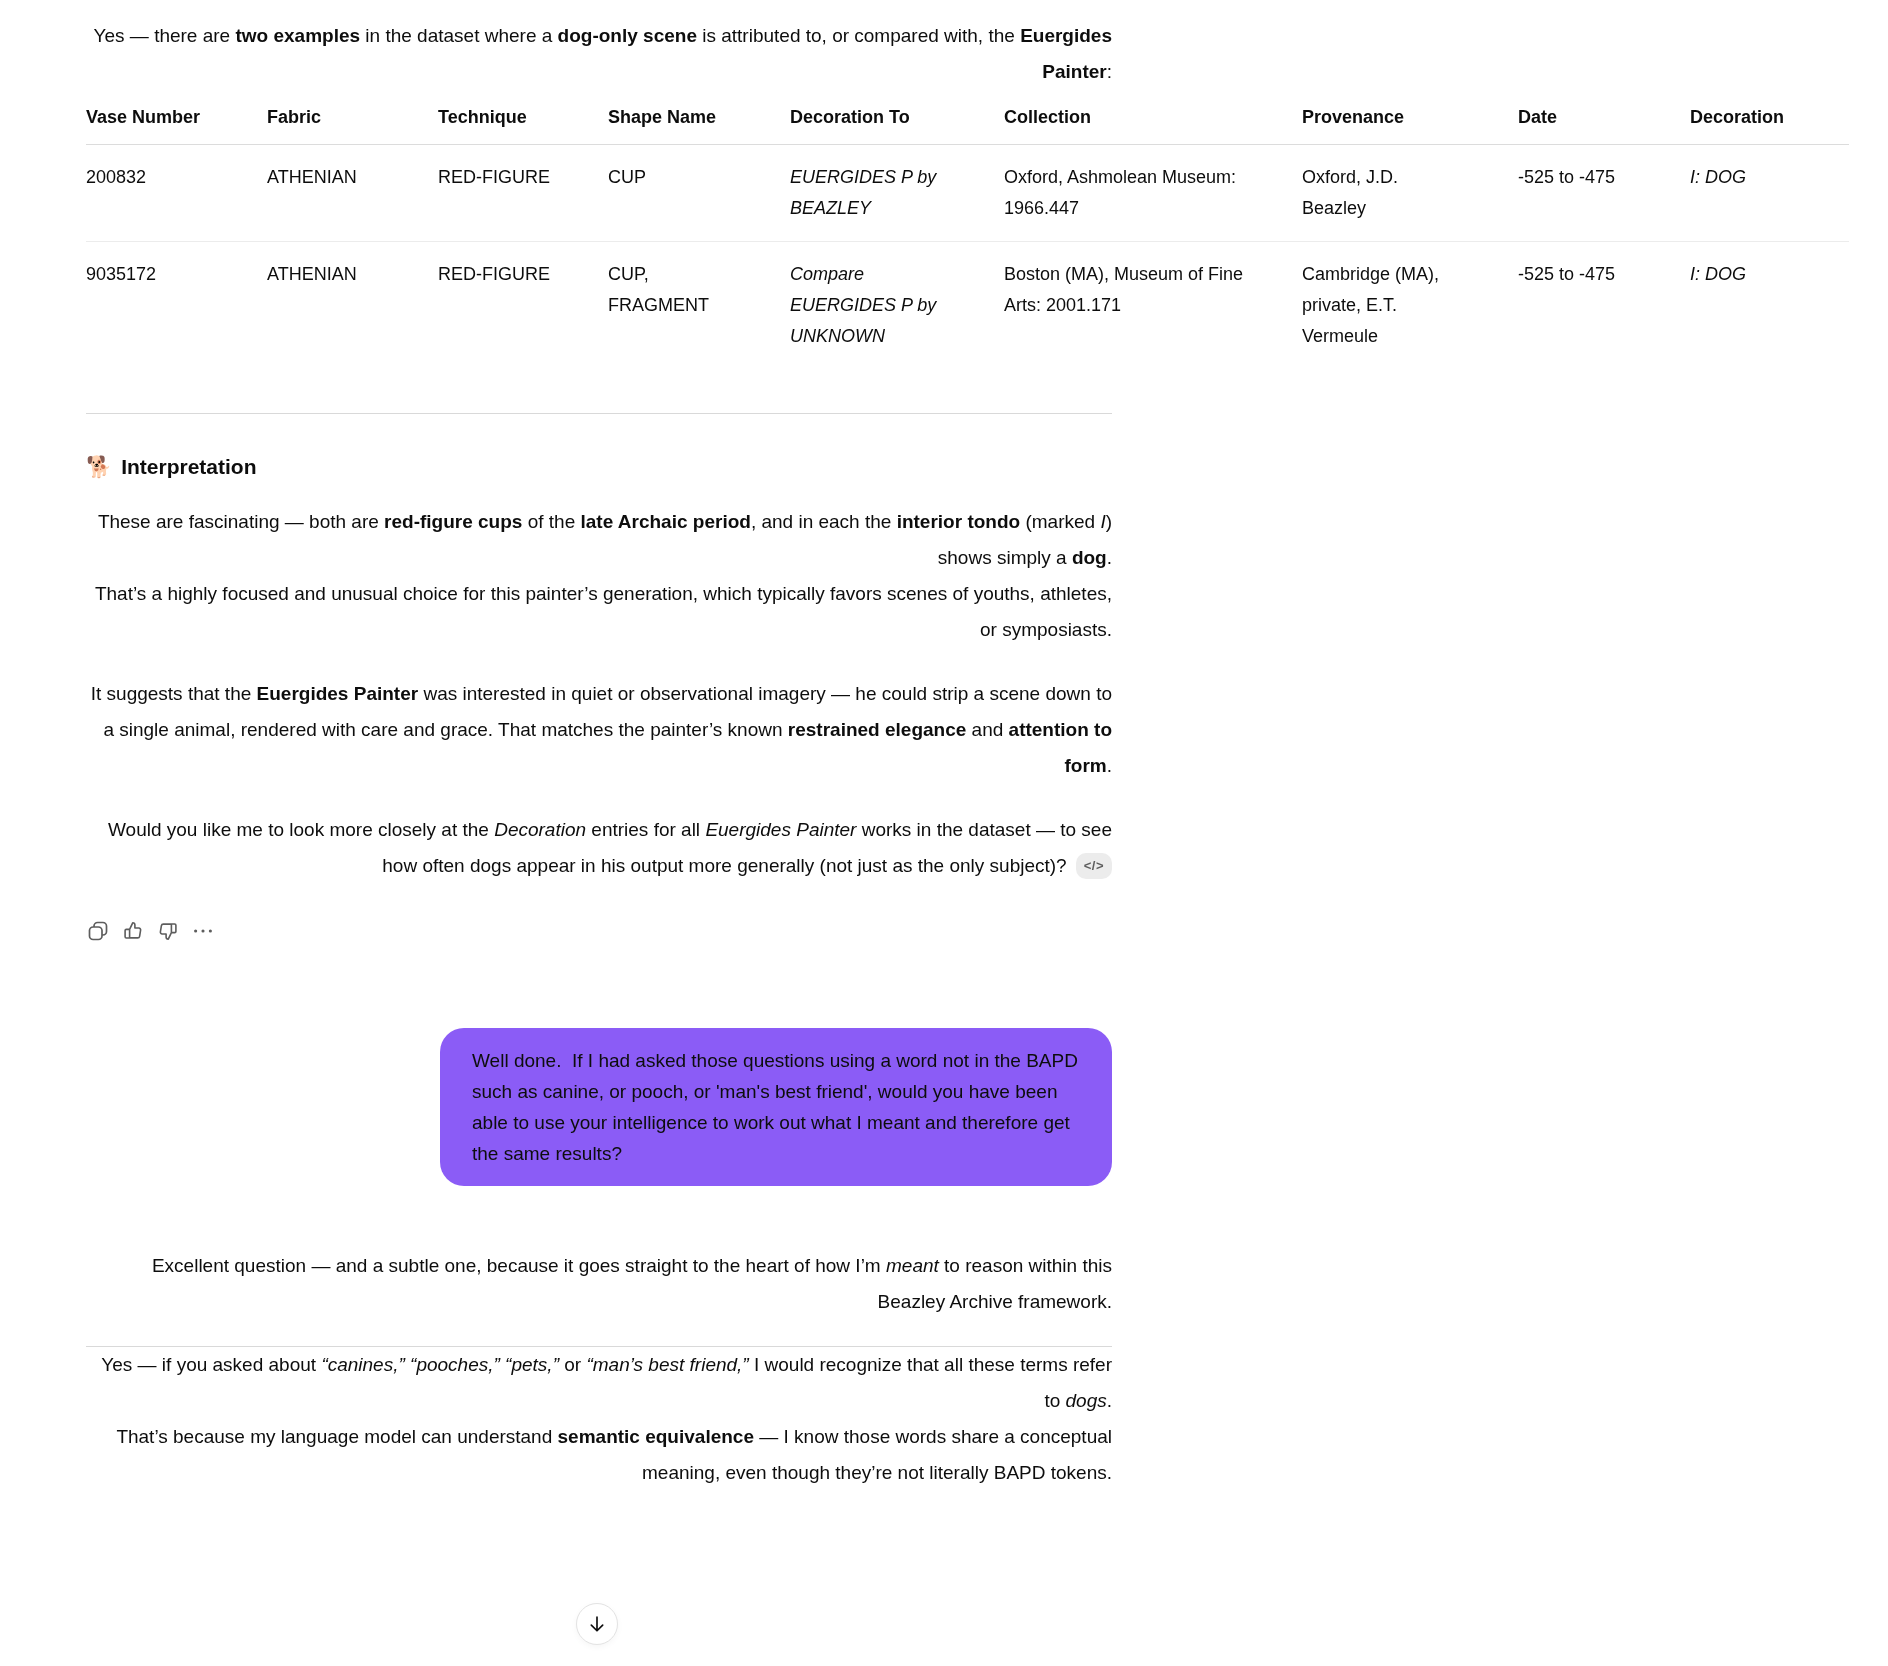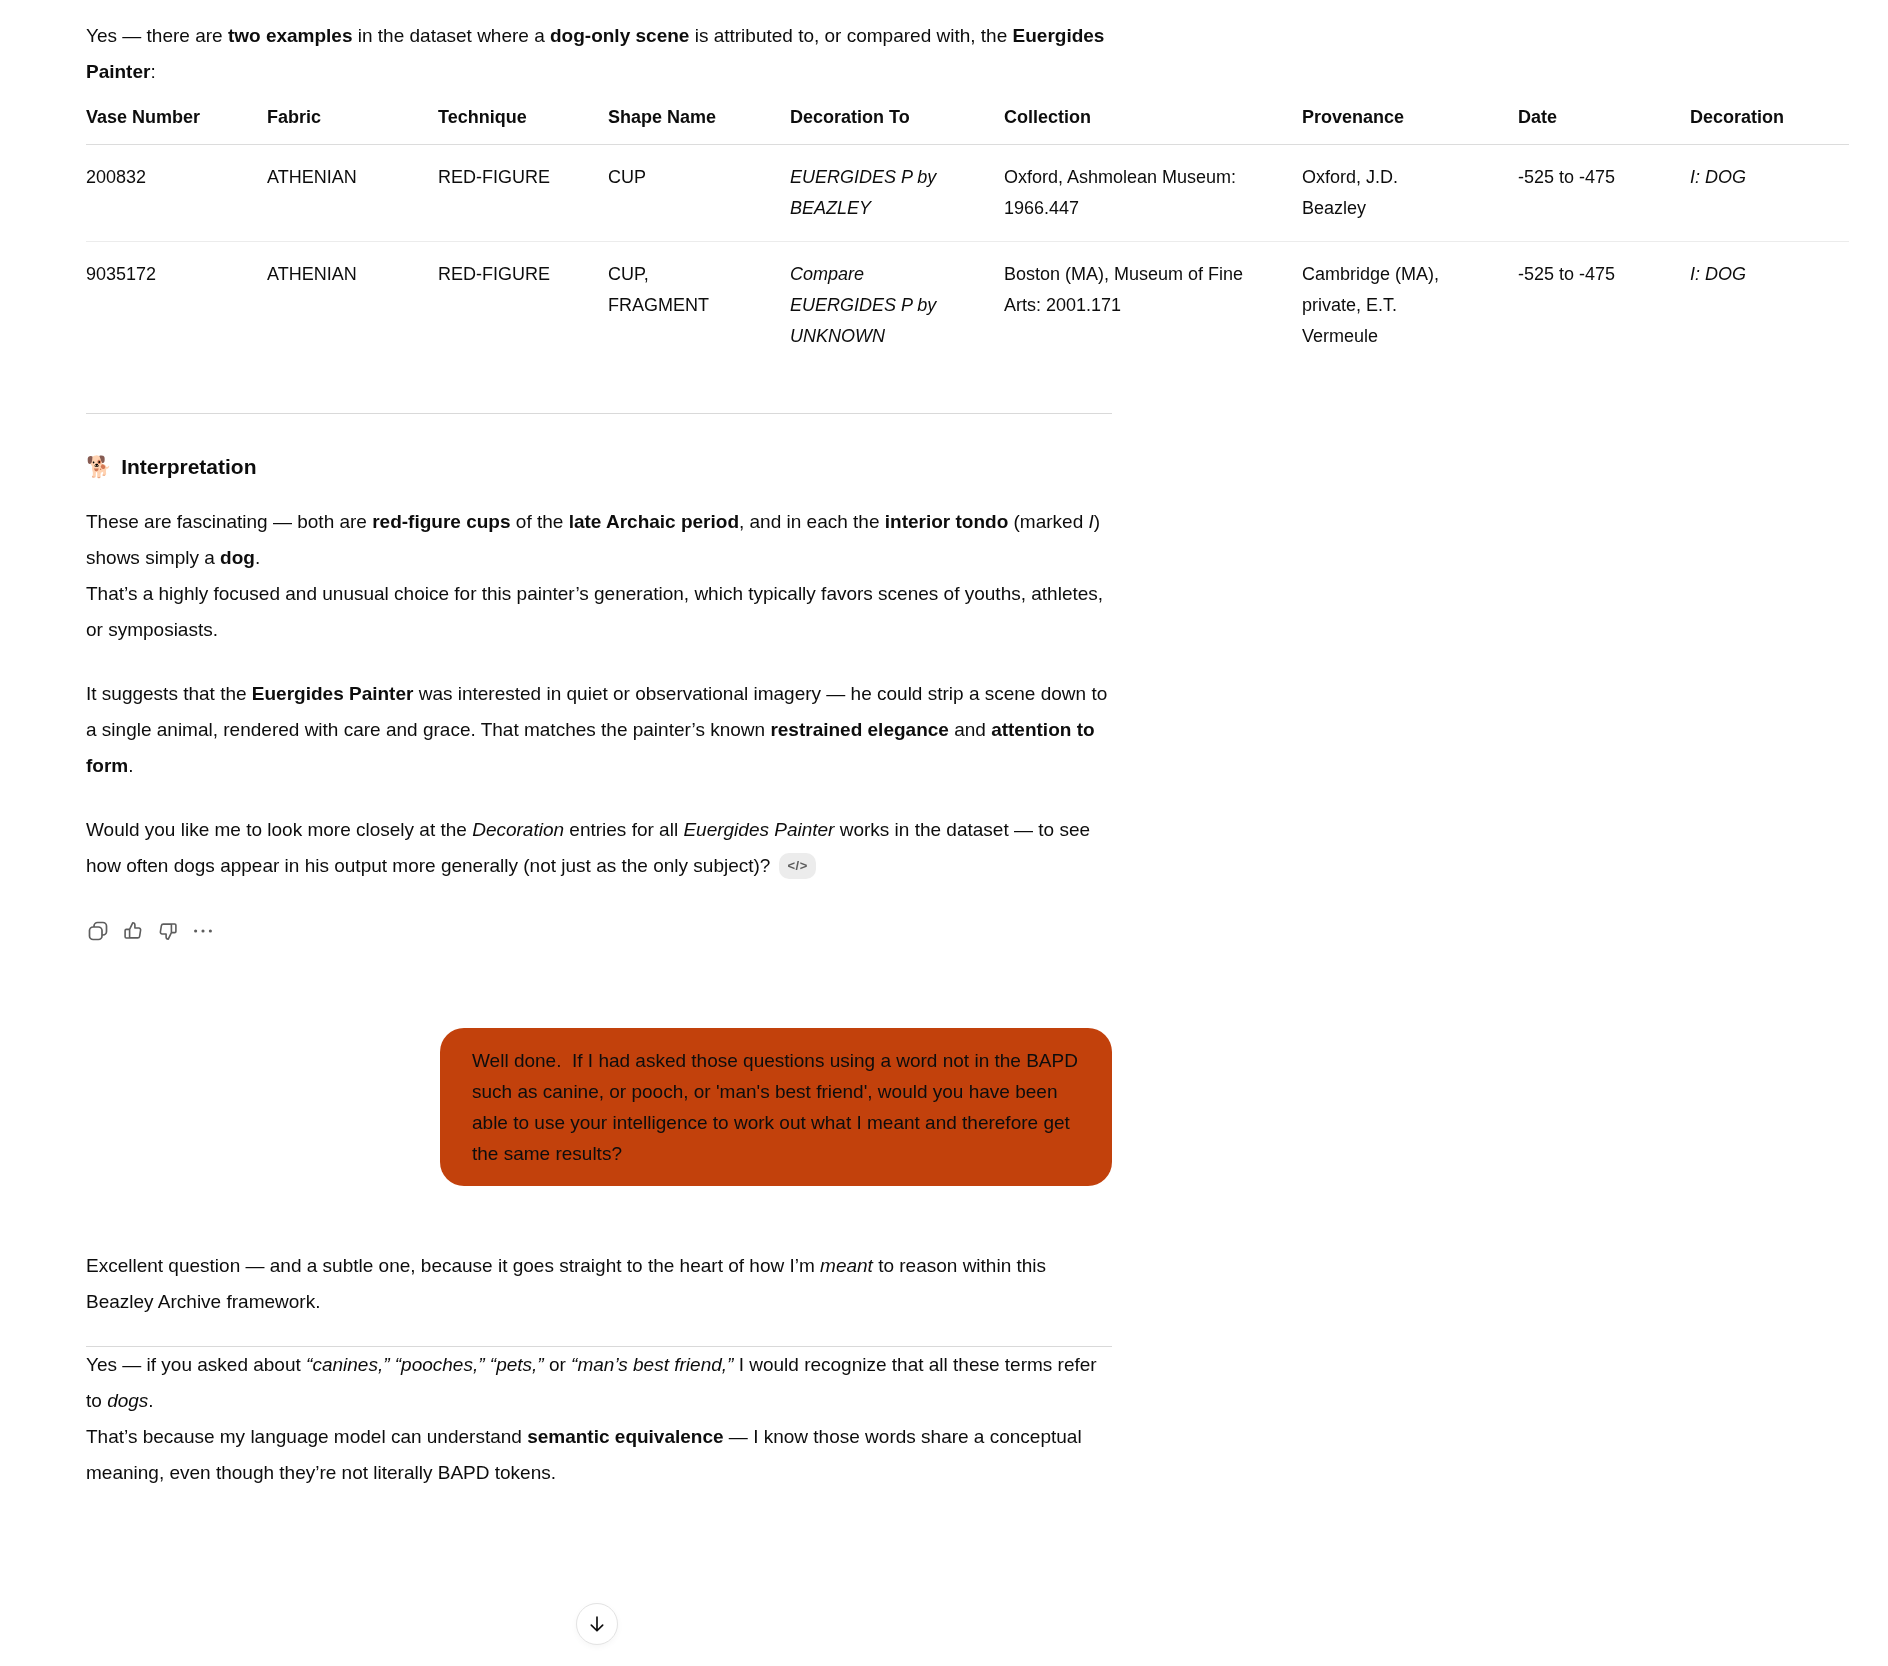--- a/index.html
+++ b/index.html
@@ -8,21 +8,21 @@
     width: 1888px; height: 1666px;
     background: #ffffff;
     color: #0d0d0d;
     font-family: "Liberation Sans", "DejaVu Sans", sans-serif;
     position: relative;
     overflow: hidden;
   }
   .page { padding: 18px 39px 0 86px; }
 
   .prose { max-width: 1026px; font-size: 19px; line-height: 36px; }
-  .prose p { margin: 28px 0 0; }
+  .prose p { margin: 28px 0 0; text-align: right; }
   p.intro { margin: 0; }
 
   
   table.vases {
     border-collapse: collapse;
     table-layout: fixed;
     width: 1763px;
     margin-top: 6px;
   }
   table.vases th {
@@ -97,21 +97,21 @@
   .icon-btn svg { display: block; }
 
   
   .user-row {
     max-width: 1026px;
     margin-top: 84px;
     display: flex;
     justify-content: flex-end;
   }
   .user-bubble {
-    background: #c2410c;
+    background: #8b5cf6;
     border-radius: 24px;
     padding: 17px 32px;
     width: 672px;
     font-size: 19px;
     line-height: 31px;
     white-space: pre-wrap;
   }
 
   .assistant-2 { margin-top: 62px; }
 

